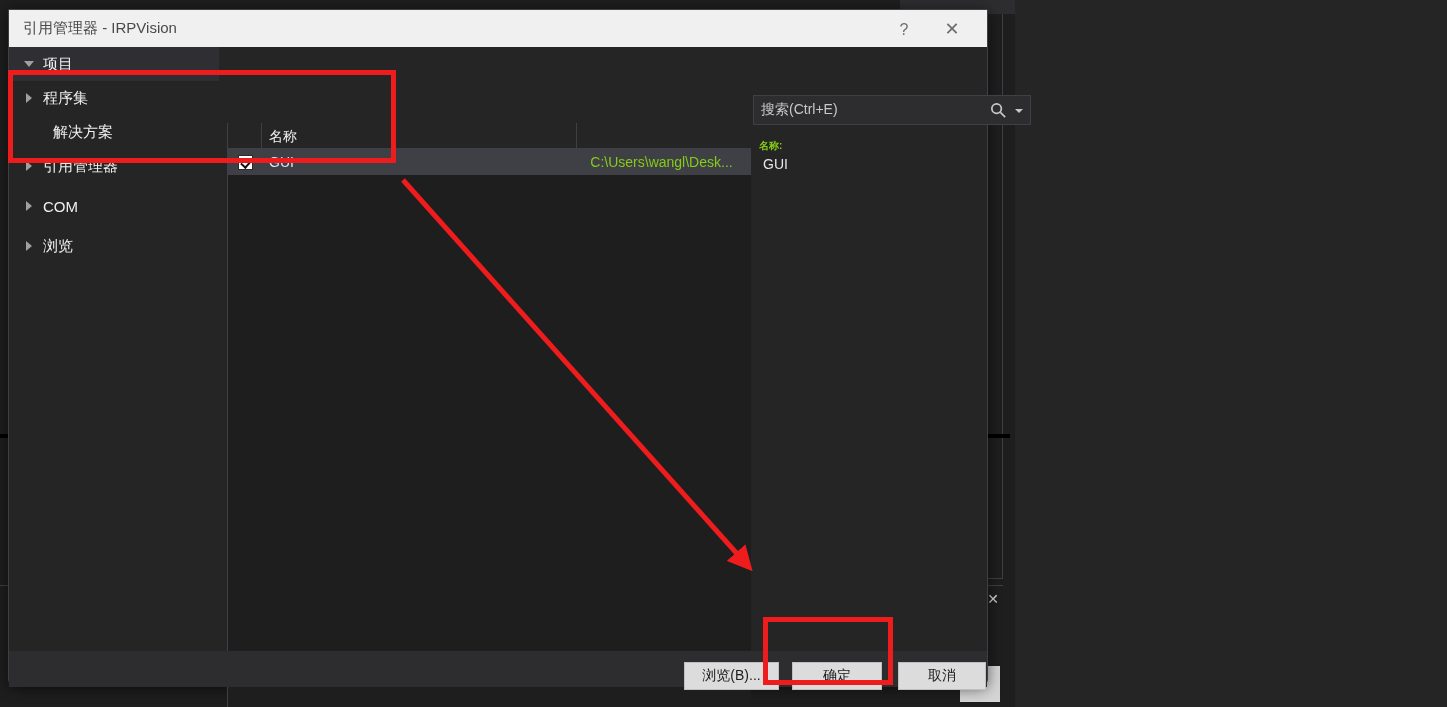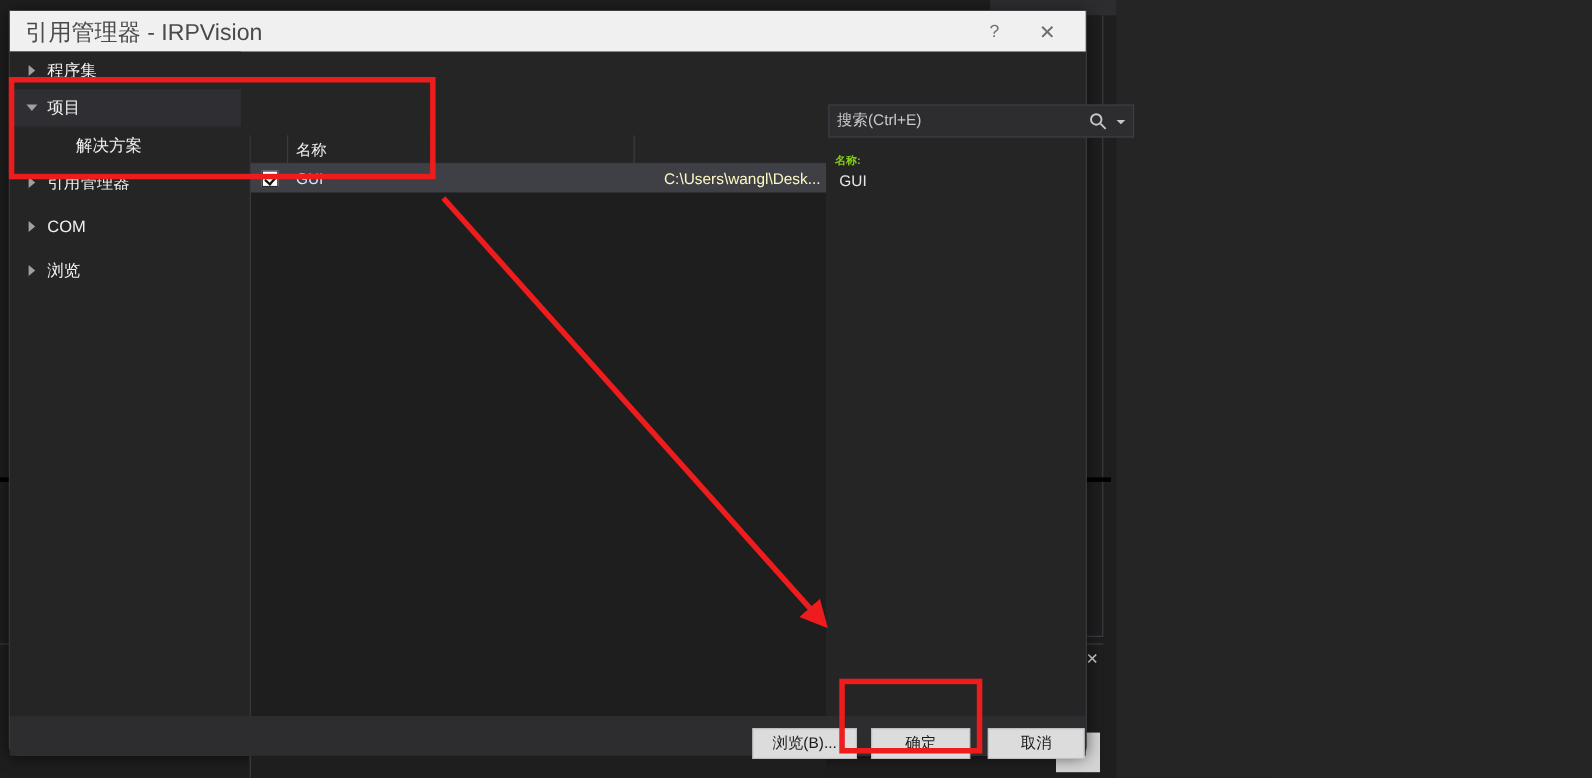--- a/index.html
+++ b/index.html
@@ -57,21 +57,21 @@
   .dlg {
     position: absolute; left: 8px; top: 9px; width: 980px; height: 678px;
     background: #2d2d30; border-radius: 0 0 8px 8px;
     border: 1px solid #3f3f46;
     box-shadow: 0 2px 14px rgba(0,0,0,0.55);
   }
   .dlg-title {
     position: absolute; left: 0; top: 0; width: 100%; height: 37px;
     background: #f0f0f0; display: flex; align-items: center;
   }
-  .dlg-title .t { margin-left: 14px; font-size: 21px; color: #4a4a4a; }
+  .dlg-title .t { margin-left: 14px; font-size: 15px; color: #4a4a4a; }
   .dlg-help {
     position: absolute; right: 66px; top: 8px; width: 34px; height: 24px;
     color: #6e6e6e; font-size: 16px; text-align: center; line-height: 24px;
   }
   .dlg-close {
     position: absolute; right: 18px; top: 8px; width: 34px; height: 24px;
     color: #6e6e6e; font-size: 18px; text-align: center; line-height: 22px;
   }
   .dlg-body {
     position: absolute; left: 0; top: 37px; width: 100%; height: 604px;
@@ -82,21 +82,21 @@
   .cat-pane {
     position: absolute; left: 0; top: 0; width: 210px; height: 600px;
     background: #252526;
   }
   .cat-row {
     height: 34px; display: flex; align-items: center; font-size: 15px; color: #f0f0f0;
   }
   .cat-row.active { background: #2f2f33; }
   .cat-row .tws { width: 20px; display: flex; align-items: center; justify-content: center; flex:0 0 20px; margin-left: 10px; }
   .cat-row .ctext { margin-left: 4px; }
-  .cat-child { height: 34px; display: flex; align-items: center; font-size: 15px; color: #f0f0f0; padding-left: 60px; }
+  .cat-child { height: 34px; display: flex; align-items: center; font-size: 15px; color: #f0f0f0; padding-left: 44px; }
   .cat-sep { height: 6px; }
 
   
   .list-pane {
     position: absolute; left: 218px; top: 48px; width: 524px; height: 589px;
     background: #1e1e1e; border-left: 1px solid #3f3f46; margin-top: 28px;
   }
   .list-head {
     display: flex; height: 26px; background: #252526;
     border-bottom: 1px solid #3f3f46; align-items: center;
@@ -116,21 +116,21 @@
   .cbox {
     width: 15px; height: 15px; background: #fff; border: 1px solid #2b2b2b;
     position: relative;
   }
   .cbox:after {
     content: ""; position: absolute; left: 4px; top: 1px; width: 5px; height: 9px;
     border: solid #111; border-width: 0 2px 2px 0; transform: rotate(42deg);
   }
   .lr-name { width: 130px; flex: 0 0 130px; font-size: 14px; color: #d7eaff; padding-left: 7px; }
   .lr-mid { width: 185px; flex: 0 0 185px; }
-  .lr-path { flex: 1 1 auto; font-size: 14px; color: #fef9c3; text-align: right; padding-right: 5px; }
+  .lr-path { flex: 1 1 auto; font-size: 14px; color: #84cc16; text-align: center; padding-right: 5px; }
 
   
   .srch {
     position: absolute; left: 744px; top: 48px; width: 278px; height: 30px;
     background: #2d2d30; border: 1px solid #3f3f46; display: flex; align-items: center;
   }
   .srch .ph { margin-left: 7px; font-size: 14px; color: #c8c8c8; }
   .srch .mag { position: absolute; right: 22px; top: 5px; width: 19px; height: 19px; }
   .srch .caret {
     position: absolute; right: 7px; top: 13px; width: 0; height: 0;
@@ -193,31 +193,31 @@
   <div class="dlg">
     <div class="dlg-title">
       <span class="t">引用管理器 - IRPVision</span>
     </div>
     <div class="dlg-help">?</div>
     <div class="dlg-close">✕</div>
 
     <div class="dlg-body">
 
       <div class="cat-pane" id="cat-pane">
+          <div class="cat-row active">
+            <span class="tws">
+              <span class="tw-open"></span>
+            </span>
+            <span class="ctext">项目</span>
+          </div>
           <div class="cat-row">
             <span class="tws">
               <span class="tw-closed"></span>
             </span>
             <span class="ctext">程序集</span>
-          </div>
-          <div class="cat-row active">
-            <span class="tws">
-              <span class="tw-open"></span>
-            </span>
-            <span class="ctext">项目</span>
           </div>
           <div class="cat-child">
             <span>解决方案</span>
           </div>
           <div class="cat-row">
             <span class="tws">
               <span class="tw-closed"></span>
             </span>
             <span class="ctext">引用管理器</span>
           </div>

